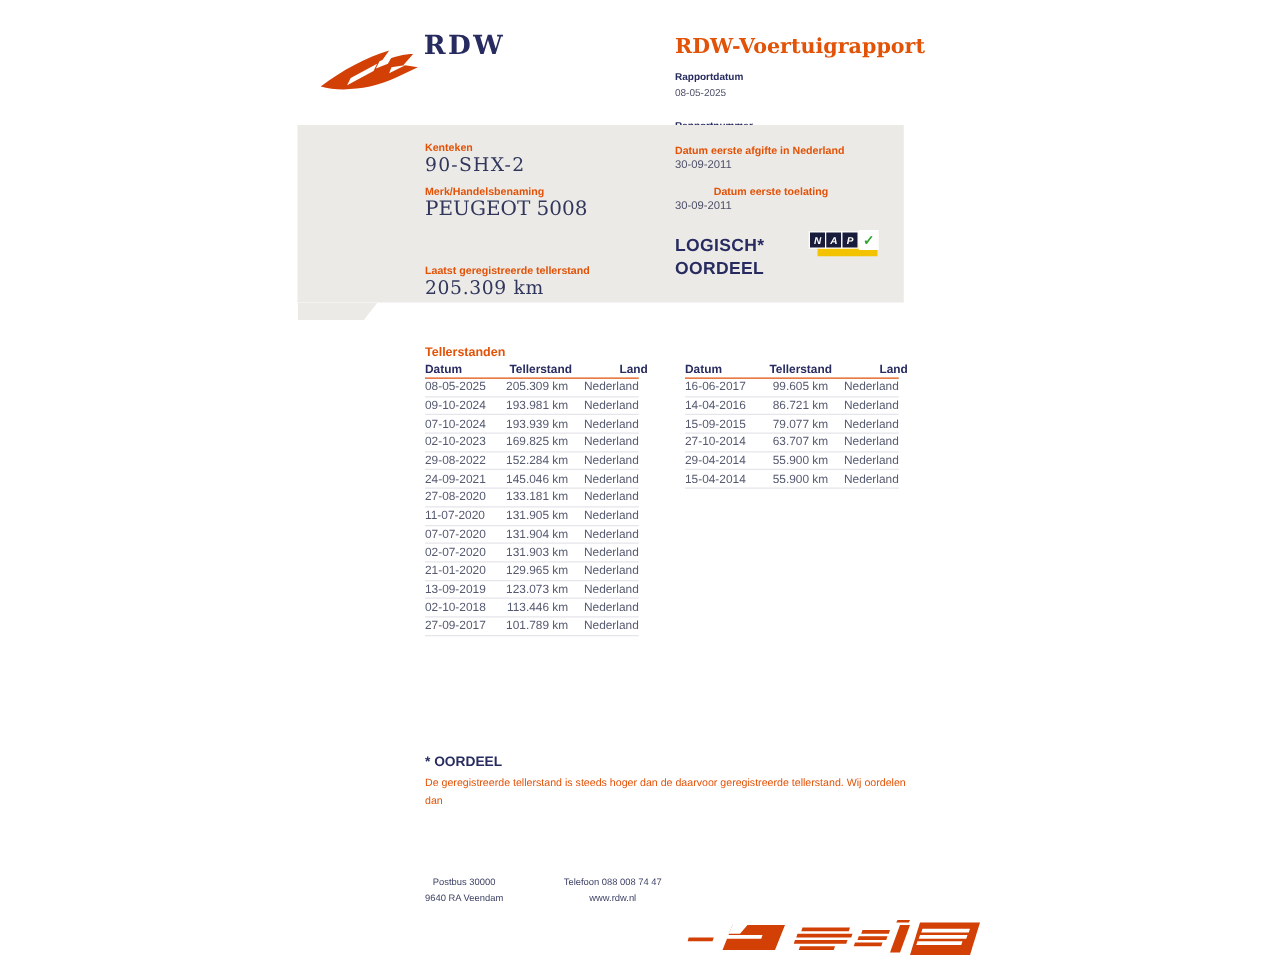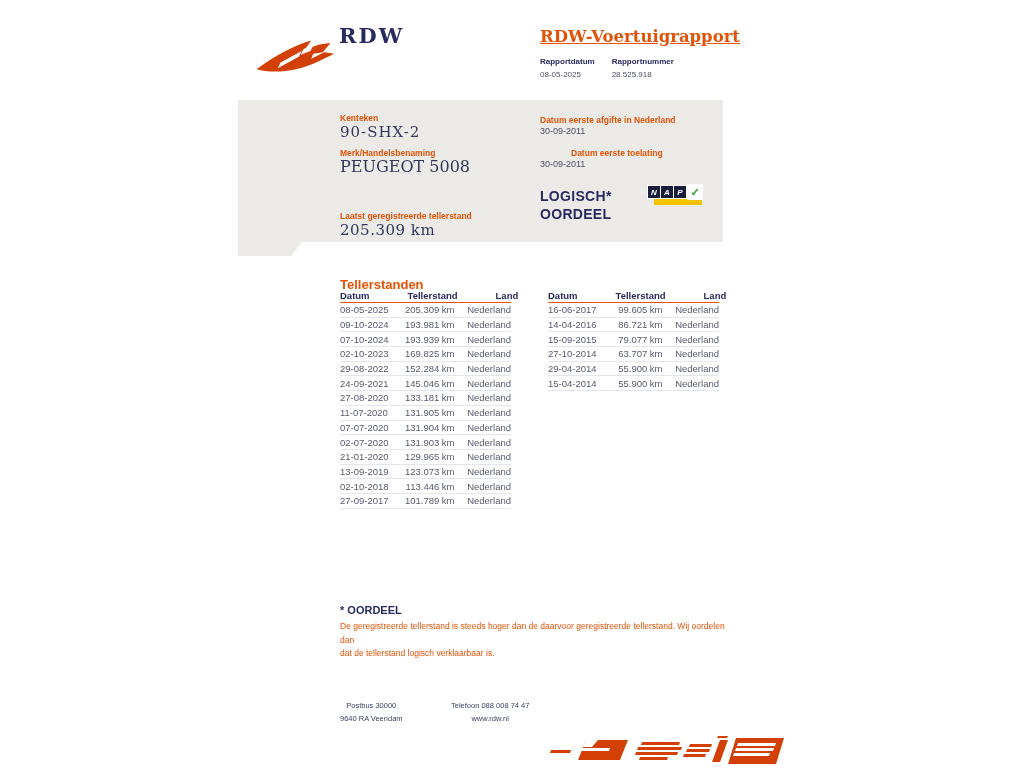--- a/index.html
+++ b/index.html
@@ -12,23 +12,23 @@
   .abs { position:absolute; }
 
   
   .logo-bird { left:253px; top:26px; width:82px; height:48px; }
   .logo-word {
     left:339px; top:23px; font-family:"DejaVu Serif", serif; font-weight:bold;
     font-size:21px; letter-spacing:2px; color:#272B5F;
   }
   .doc-title {
     left:540px; top:27px; font-family:"DejaVu Serif", serif; font-weight:bold;
-    font-size:16.5px; color:#E25207;text-decoration:underline;
-  }
-  .meta { left:540px; top:57px; display:flex; gap:17px; }
+    font-size:16.5px; color:#E25207;
+  }
+  .meta { left:540px; top:57px; display:flex; gap:17px;flex-direction:column; }
   .meta .label { font-size:8px; font-weight:bold; color:#272B5F; }
   .meta .value { font-size:8px; color:#4D5068; margin-top:4px; }
 
   
   .panel { left:238px; top:100px; width:485px; height:142px; background:#ECEAE7; }
   .panel-tab {
     left:238px; top:242px; width:64px; height:14px; background:#ECEAE7;
     clip-path: polygon(0 0, 100% 0, 83% 100%, 0 100%);
   }
   .flabel { font-size:8.5px; font-weight:bold; color:#E25207; }
@@ -60,21 +60,21 @@
     box-shadow:0 0 0 1px #ffffff;
   }
   .nap-n { left:1px; } .nap-a { left:14px; } .nap-p { left:27px; }
   .nap-check {
     position:absolute; left:41px; top:0; width:14px; height:14px; background:#ffffff;
     color:#2FA52F; font-size:11px; font-weight:bold; display:flex;
     align-items:center; justify-content:center; box-shadow:0 0 0 1px #ffffff;
   }
 
   
-  .section-title { left:340px; top:277px; font-size:13px; font-weight:bold; color:#E25207; }
+  .section-title { left:340px; top:277px; font-size:10px; font-weight:bold; color:#E25207; }
   .ttable { top:290px; width:171px; }
   .table-left  { left:340px; }
   .table-right { left:548px; }
   .thead {
     display:flex; height:13px; align-items:flex-start;
     border-bottom:1.5px solid #E25207; padding-bottom:1px;
     font-size:9.5px; font-weight:bold; color:#272B5F;gap:38px;
   }
   .trow {
     display:flex; height:14.7px; align-items:center;
@@ -270,21 +270,20 @@
           <div class="c0">15-04-2014</div>
           <div class="c1">55.900 km</div>
           <div class="c2">Nederland</div>
         </div>
       </div>
   </div>
 
   <div class="abs footnote-title">* OORDEEL</div>
   <div class="abs footnote-text">
     <div>De geregistreerde tellerstand is steeds hoger dan de daarvoor geregistreerde tellerstand. Wij oordelen dan</div>
-    <div>dat de tellerstand logisch verklaarbaar is.</div>
   </div>
 
   <div class="abs footer-col footer-address">
     <div>Postbus 30000</div>
     <div>9640 RA Veendam</div>
   </div>
   <div class="abs footer-col footer-contact">
     <div>Telefoon 088 008 74 47</div>
     <div>www.rdw.nl</div>
   </div>

